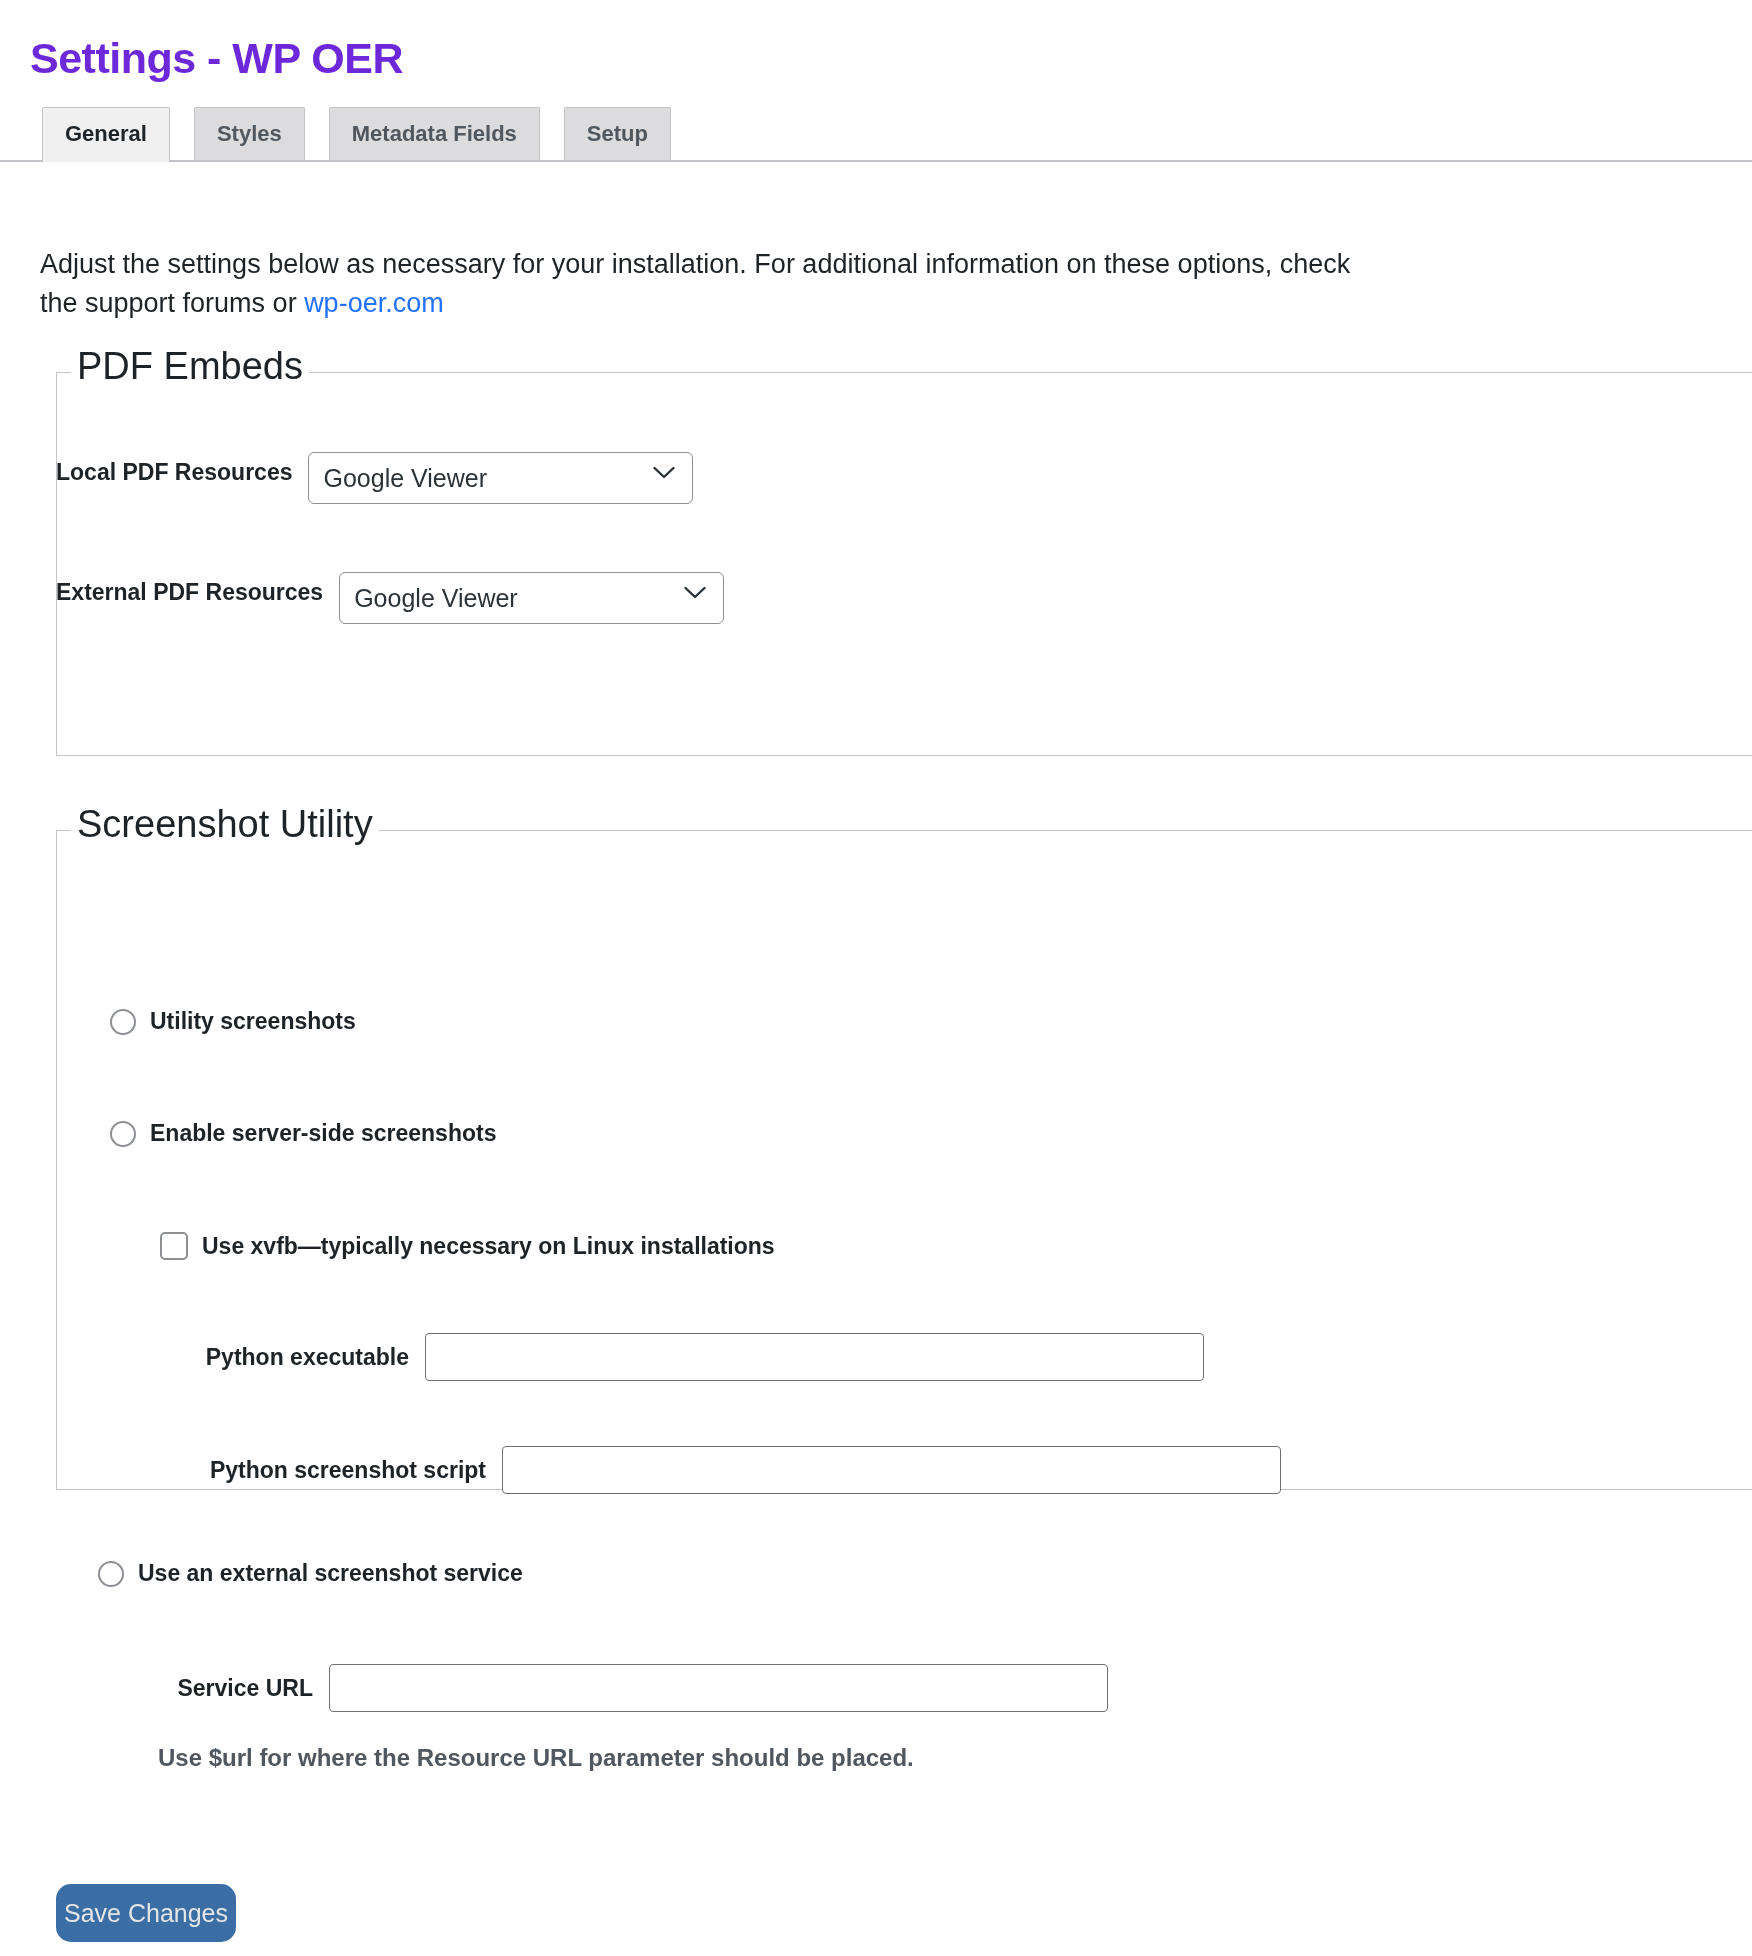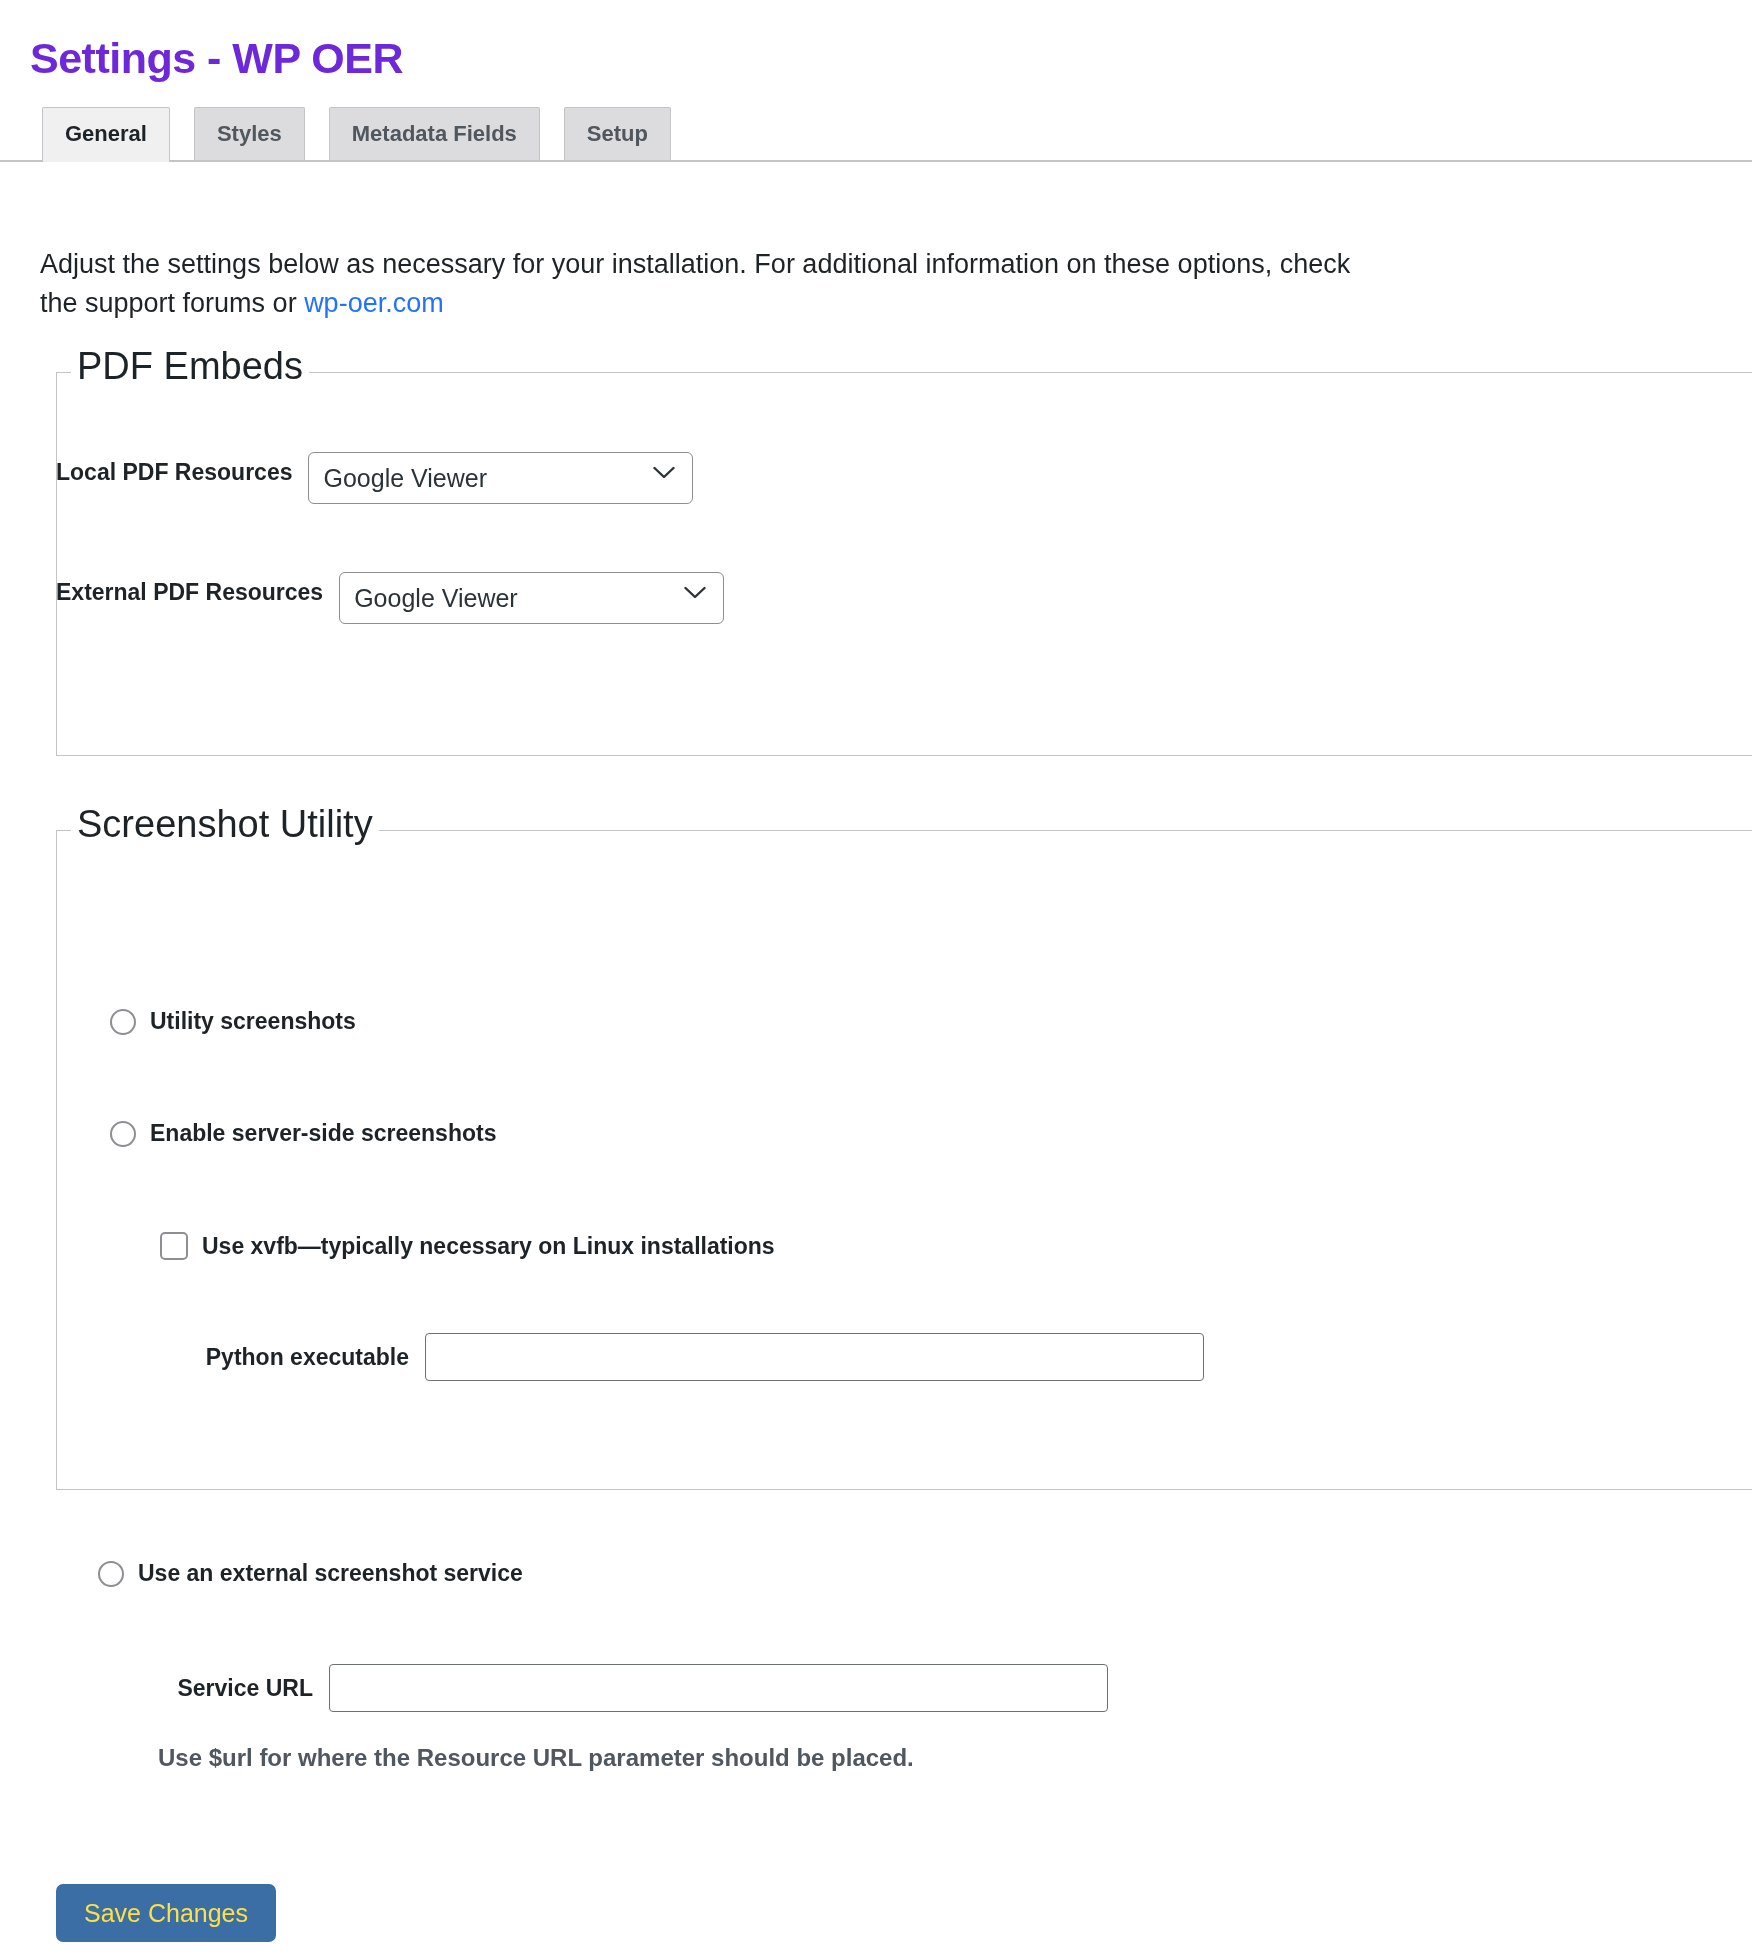--- a/index.html
+++ b/index.html
@@ -224,27 +224,27 @@
     white-space: nowrap;
     font-weight: bold;
   }
 
   
   .save-button {
     position: absolute;
     left: 56px;
     top: 1884px;
     background: #3a6ea5;
-    color: #fde047;
+    color: #e5e5e5;
     border: none;
-    border-radius: 7px;
+    border-radius: 15px;
     font-family: "Liberation Sans", sans-serif;
     font-size: 25px;
     font-weight: 400;
-    padding: 14px 28px;
+    padding: 14px 8px;
     line-height: 1.2;
     cursor: pointer;
     white-space: nowrap;
   }
 </style>
 </head>
 <body>
 
 <div class="page">
 
@@ -318,20 +318,24 @@
   <div class="choice" style="left:160px; top:1232px;">
     <span class="check-mark"></span>
     <span class="choice-label">Use xvfb—typically necessary on Linux installations</span>
   </div>
 
   <div class="row" style="left:110px; top:1333px;">
     <div class="field-label" style="width:315px;">Python executable</div>
     <input class="text-control" style="width: 779px;" type="text" value="">
   </div>
 
+  <div class="row" style="left:110px; top:1446px;">
+    <div class="field-label" style="width:392px;">Python screenshot script</div>
+    <input class="text-control" style="width: 779px;" type="text" value="">
+  </div>
 
   <div class="choice" style="left:98px; top:1560px;">
     <span class="radio-mark"></span>
     <span class="choice-label">Use an external screenshot service</span>
   </div>
 
   <div class="row" style="left:110px; top:1664px;">
     <div class="field-label" style="width:219px;">Service URL</div>
     <input class="text-control" style="width: 779px;" type="text" value="">
   </div>

